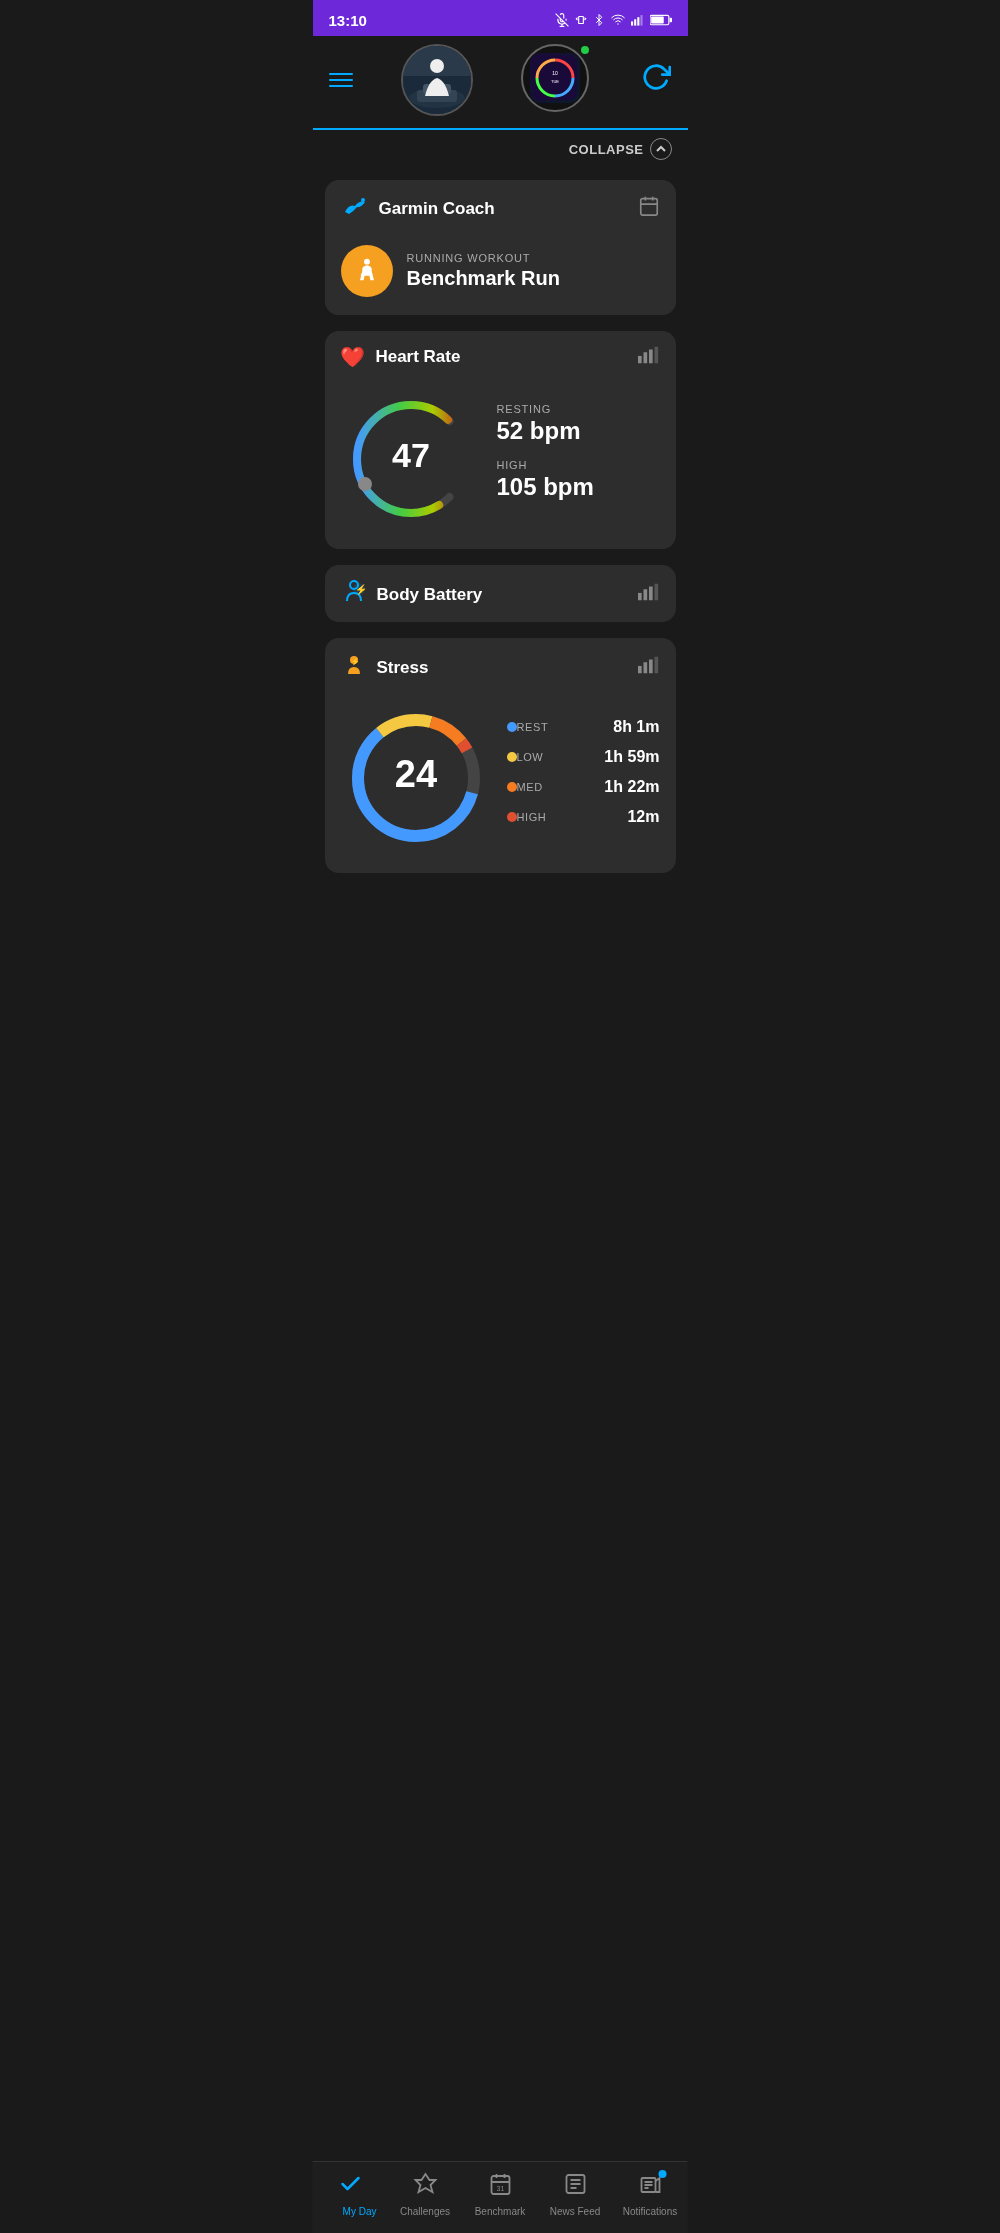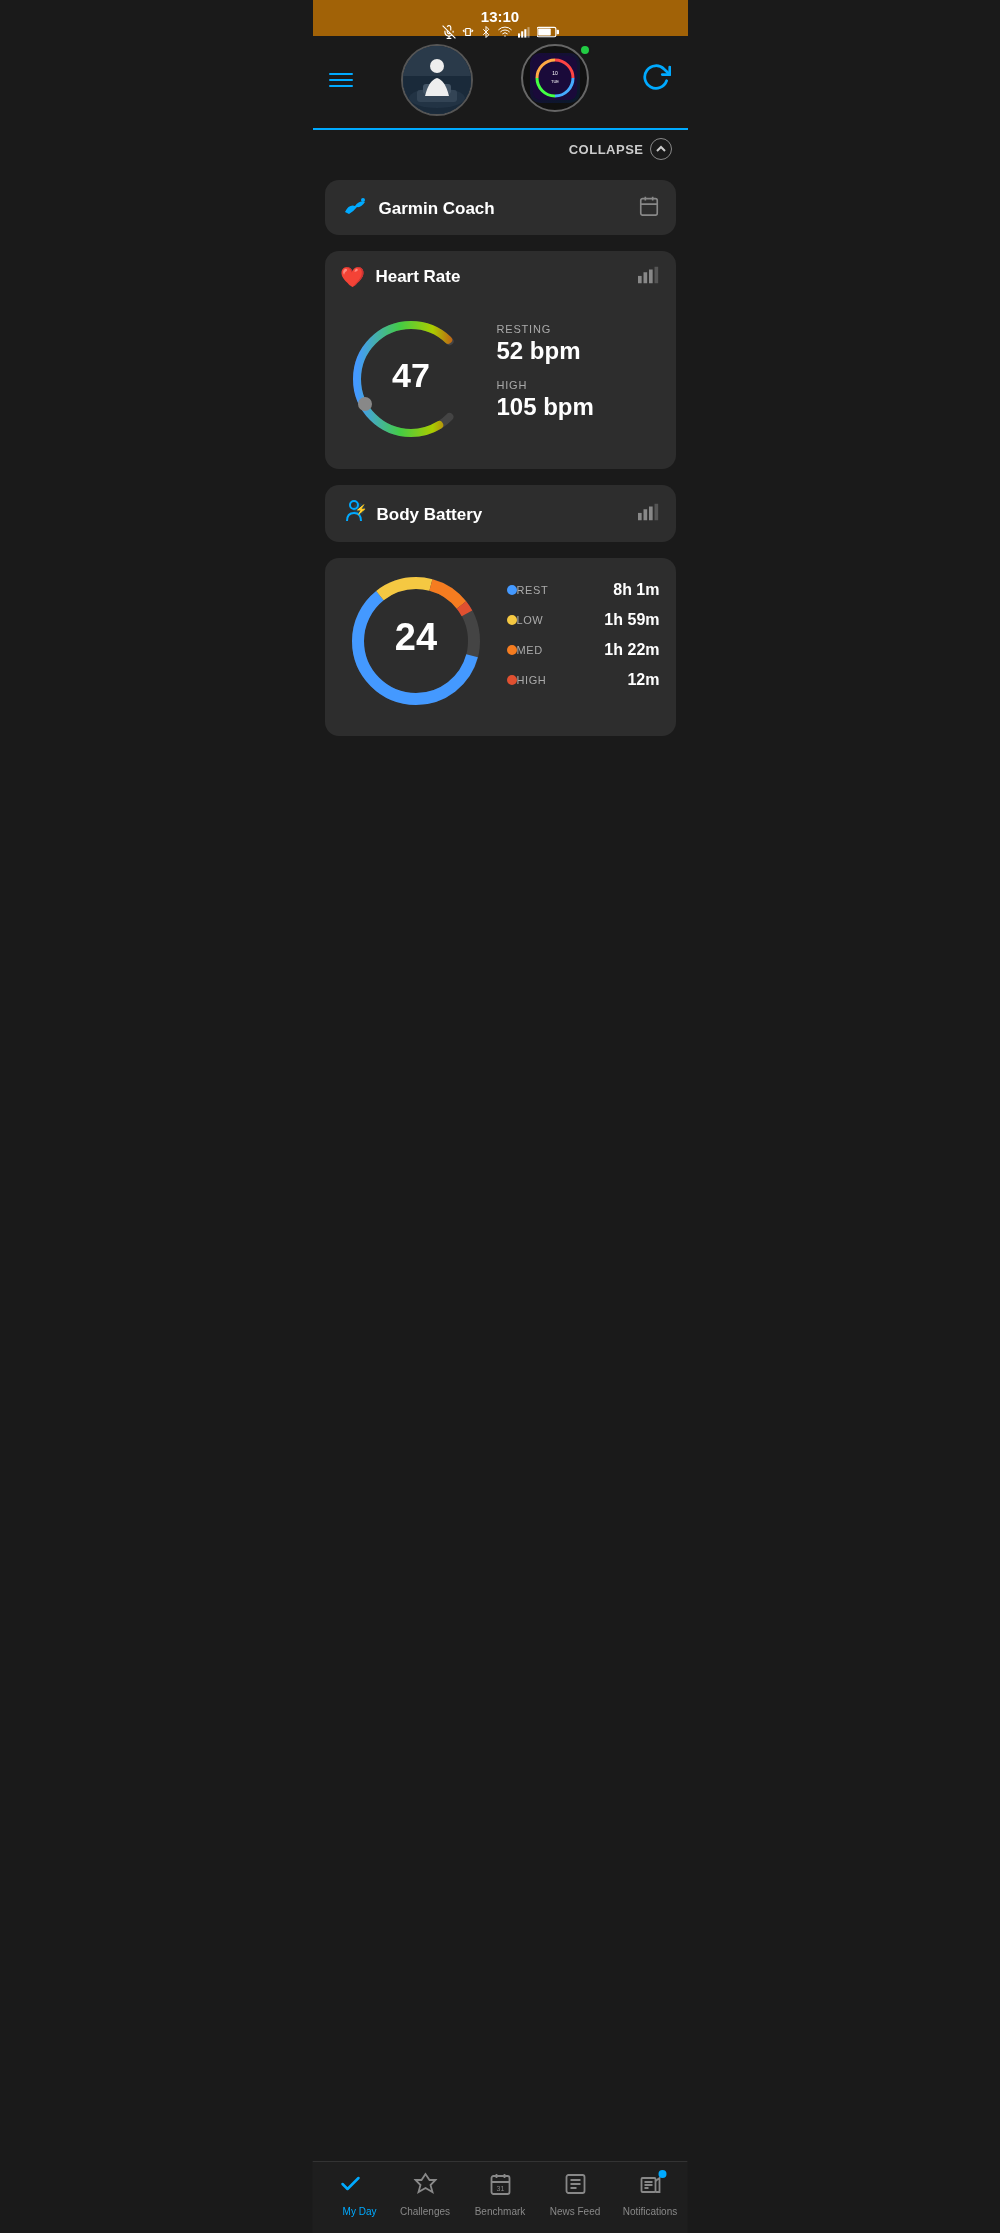--- a/index.html
+++ b/index.html
@@ -9,26 +9,26 @@
       color: #fff;
       font-family: -apple-system, BlinkMacSystemFont, 'Segoe UI', Arial, sans-serif;
       width: 375px;
       margin: 0 auto;
       min-height: 100vh;
       position: relative;
     }
 
     
     .status-bar {
-      background: #a16207;
-      display: flex;
+      background: #6d28d9;
+      display: flex;
+      justify-content: space-between;
       align-items: center;
       padding: 8px 16px 4px;
       height: 36px;
-      flex-direction: column;
     }
     .status-time {
       font-size: 15px;
       font-weight: 600;
       color: #fff;
     }
     .status-icons {
       display: flex;
       align-items: center;
       gap: 5px;
@@ -500,20 +500,33 @@
       </div>
       <span class="card-icon-chart">
         <svg width="22" height="22" viewBox="0 0 24 24" fill="none" stroke="#888" stroke-width="1.8">
           <rect x="3" y="4" width="18" height="18" rx="2"></rect>
           <line x1="16" y1="2" x2="16" y2="6"></line>
           <line x1="8" y1="2" x2="8" y2="6"></line>
           <line x1="3" y1="10" x2="21" y2="10"></line>
         </svg>
       </span>
     </div>
+    <div class="workout-row">
+      <div class="workout-icon-circle">
+        <svg width="28" height="28" viewBox="0 0 24 24" fill="#fff">
+          <circle cx="12" cy="4" r="2.5"></circle>
+          <path d="M8 12 Q7 8 12 7 Q17 8 16 12 L18 20 H15 L14 16 H10 L9 20 H6Z"></path>
+          <path d="M10 12 L7 16" stroke="#fff" stroke-width="1.5" fill="none"></path>
+        </svg>
+      </div>
+      <div class="workout-text">
+        <div class="workout-label">RUNNING WORKOUT</div>
+        <div class="workout-name">Benchmark Run</div>
+      </div>
+    </div>
   </div>
 
   <div class="card">
     <div class="card-header">
       <div class="card-title-group">
         <span class="heart-icon">❤️</span>
         <span class="card-title">Heart Rate</span>
       </div>
       <span class="card-icon-chart">
         <svg width="22" height="18" viewBox="0 0 24 18" fill="none" stroke="#888" stroke-width="1.8">
@@ -577,20 +590,41 @@
           <rect x="0" y="10" width="4" height="8" fill="#888"></rect>
           <rect x="6" y="6" width="4" height="12" fill="#888"></rect>
           <rect x="12" y="3" width="4" height="15" fill="#888"></rect>
           <rect x="18" y="0" width="4" height="18" fill="#555"></rect>
         </svg>
       </span>
     </div>
   </div>
 
   <div class="card">
+    <div class="card-header">
+      <div class="card-title-group">
+        <span class="stress-icon">
+          <svg width="26" height="26" viewBox="0 0 26 26" fill="none">
+            <circle cx="13" cy="8" r="4" fill="#f5a020"></circle>
+            <path d="M7 22 Q7 15 13 15 Q19 15 19 22" fill="#f5a020"></path>
+
+            <text x="10" y="12" fill="#fff" font-size="7" font-weight="700">⚡</text>
+          </svg>
+        </span>
+        <span class="card-title">Stress</span>
+      </div>
+      <span class="card-icon-chart">
+        <svg width="22" height="18" viewBox="0 0 24 18" fill="none">
+          <rect x="0" y="10" width="4" height="8" fill="#888"></rect>
+          <rect x="6" y="6" width="4" height="12" fill="#888"></rect>
+          <rect x="12" y="3" width="4" height="15" fill="#888"></rect>
+          <rect x="18" y="0" width="4" height="18" fill="#555"></rect>
+        </svg>
+      </span>
+    </div>
     <div class="stress-content">
 
       <svg class="stress-gauge" width="150" height="150" viewBox="0 0 150 150">
 
         <circle cx="75" cy="75" r="58" fill="none" stroke="#444" stroke-width="12"></circle>
 
         <circle cx="75" cy="75" r="58" fill="none" stroke="#4499ff" stroke-width="12" stroke-dasharray="219 146" stroke-dashoffset="-15" stroke-linecap="butt"></circle>
 
         <circle cx="75" cy="75" r="58" fill="none" stroke="#f5c842" stroke-width="12" stroke-dasharray="54 311" stroke-dashoffset="-234" stroke-linecap="butt"></circle>
 

